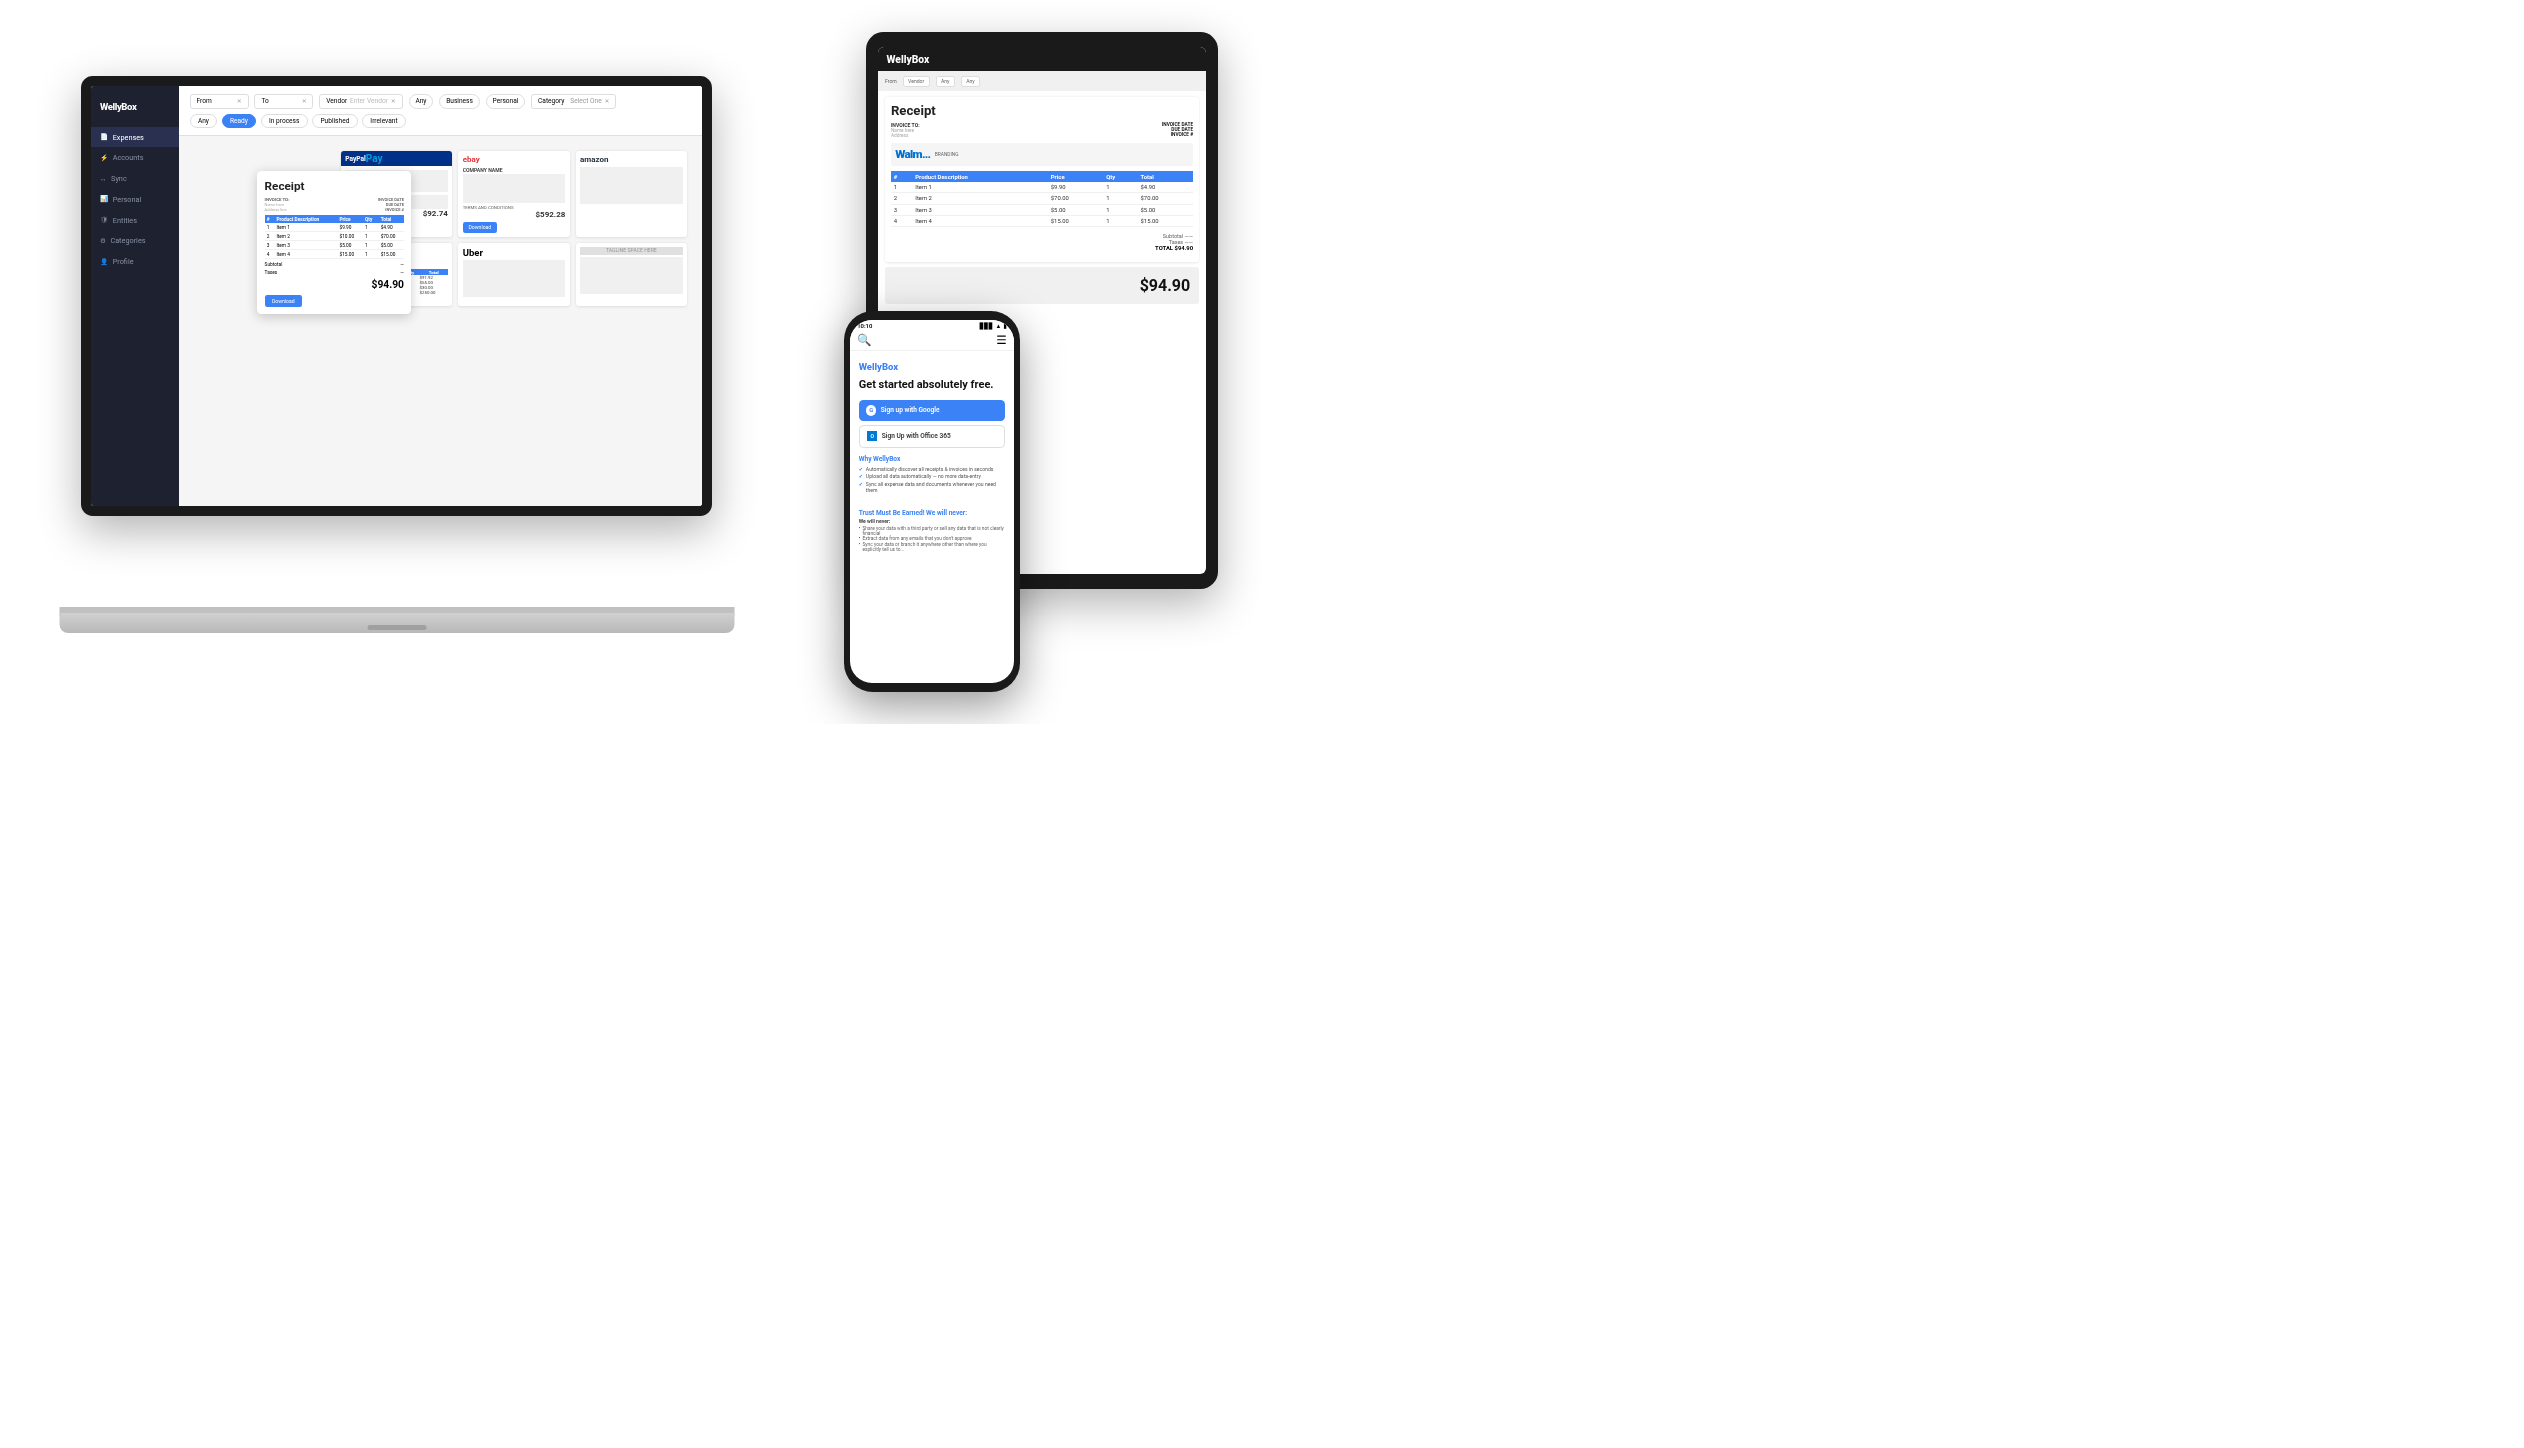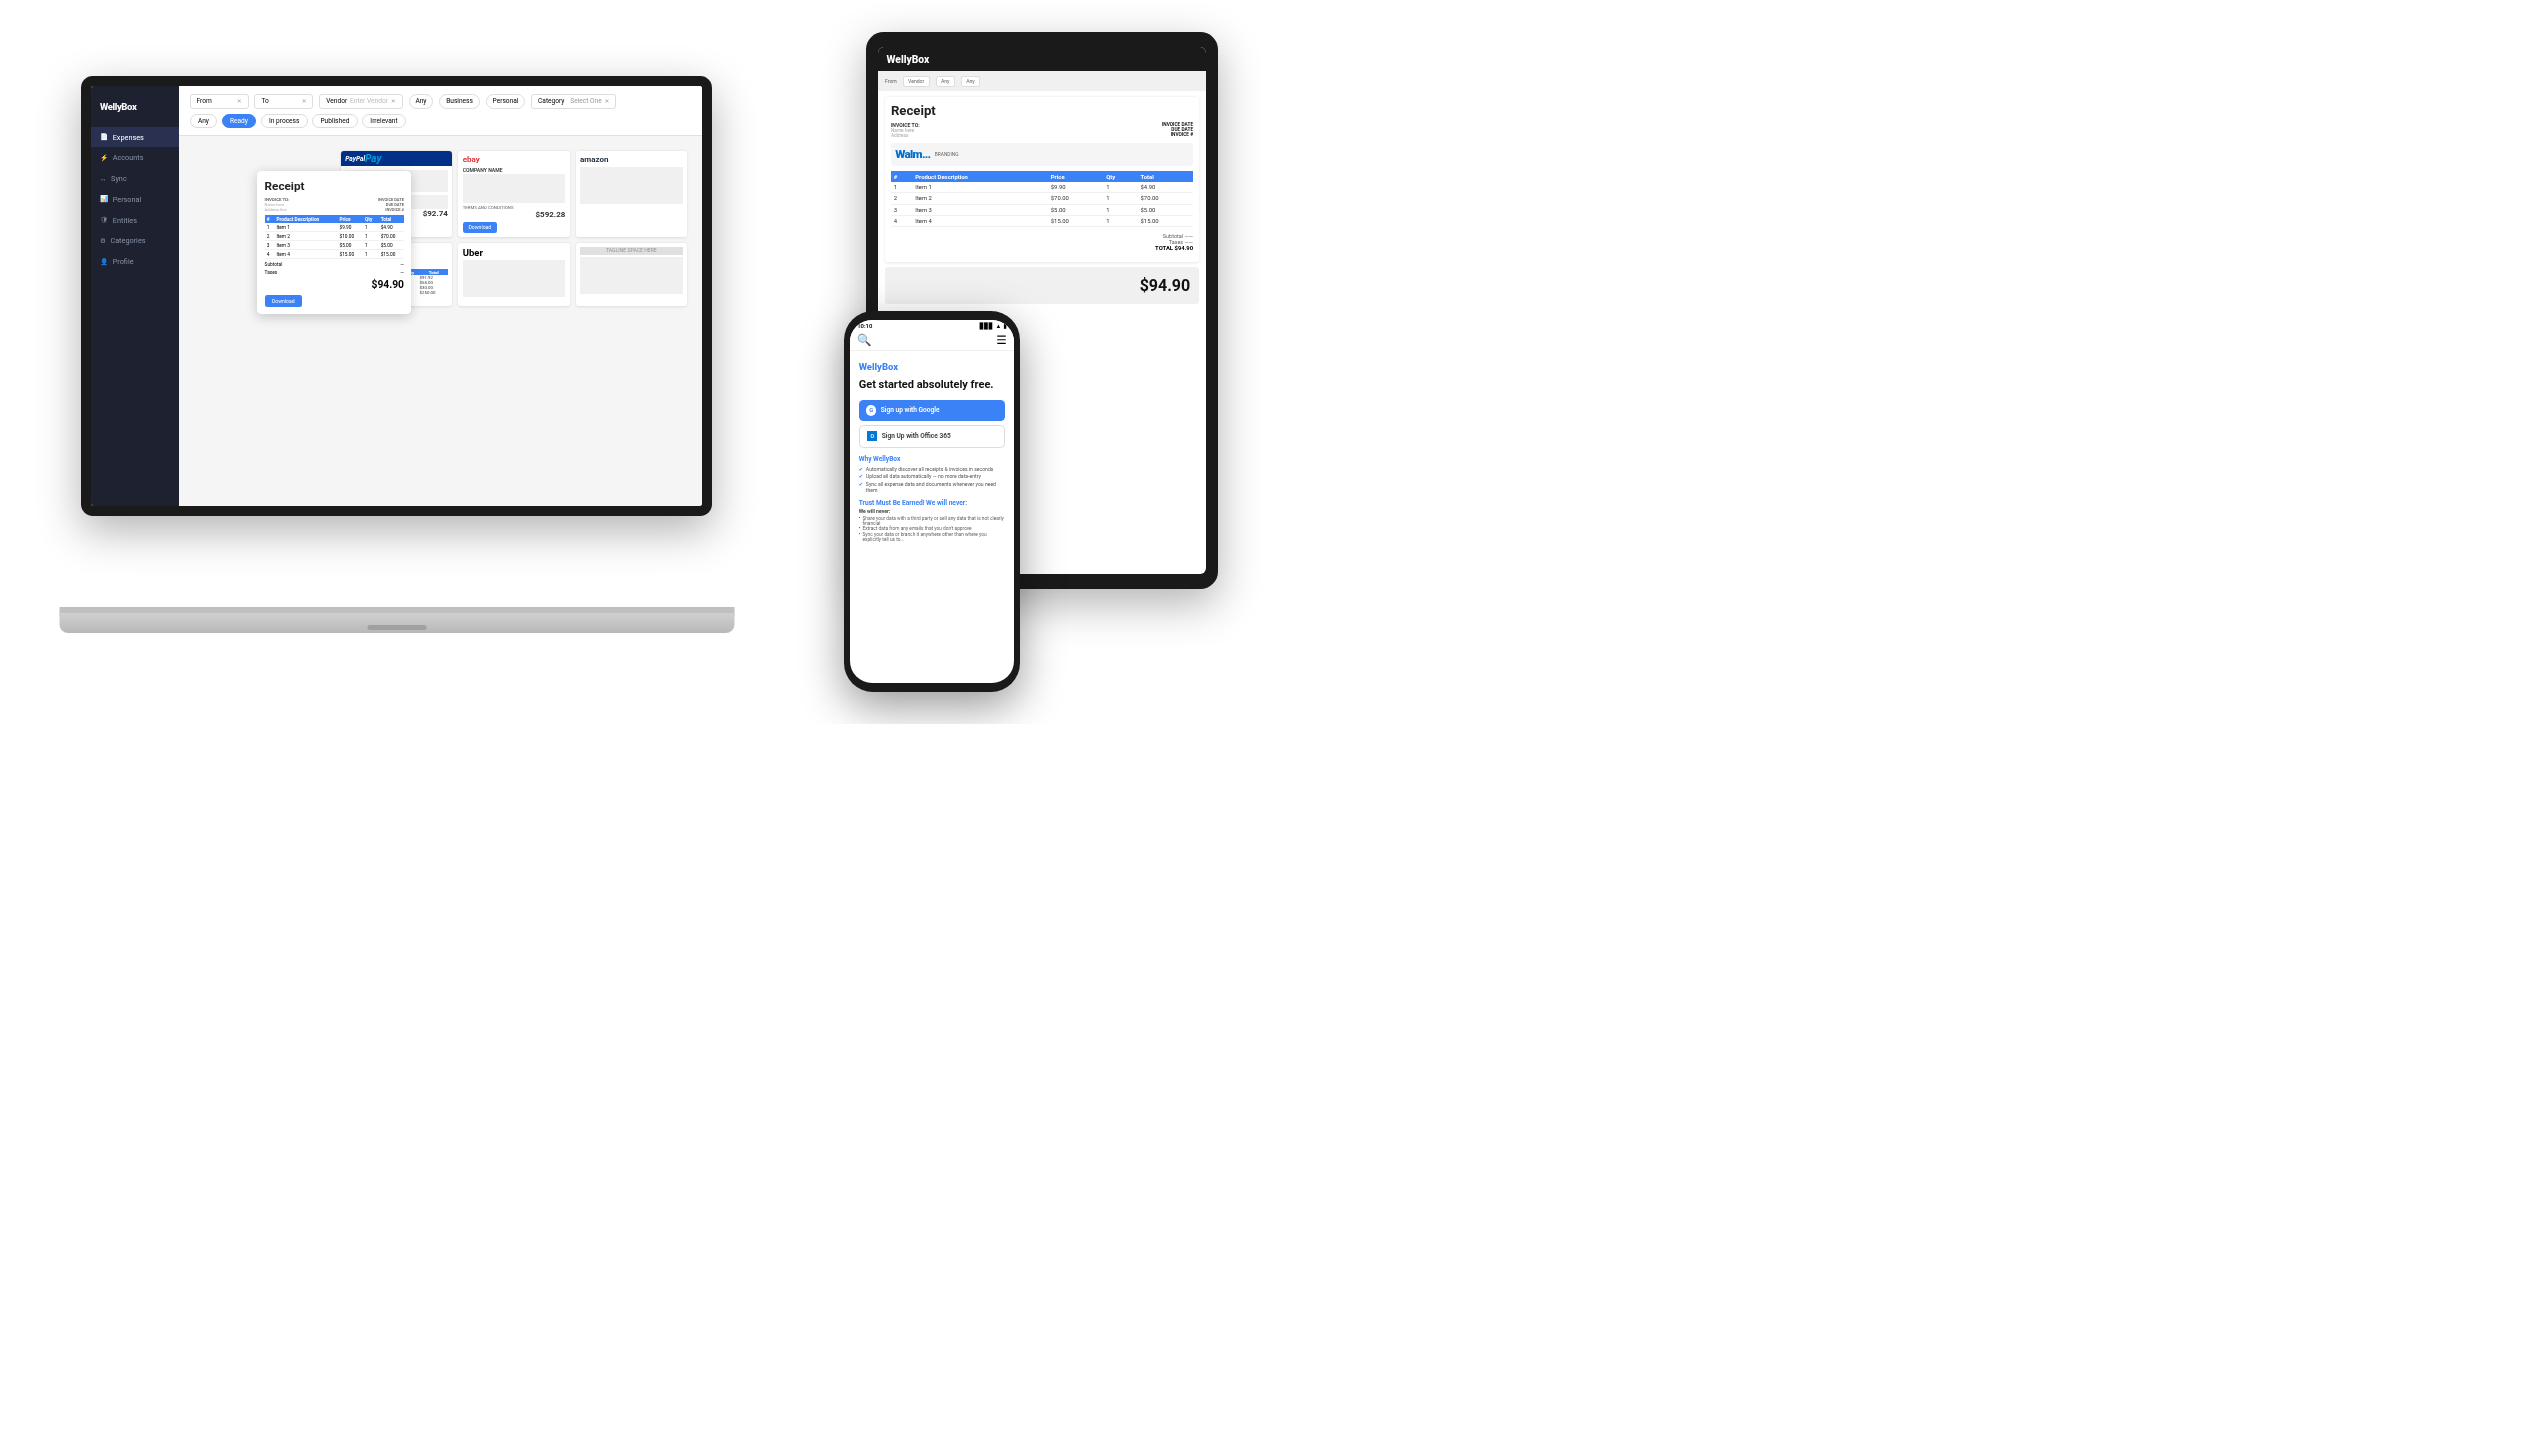--- a/index.html
+++ b/index.html
@@ -398,21 +398,21 @@
       display: flex;
       align-items: flex-start;
       gap: 2.9px;
       margin-bottom: 1.5px;
     }
     .check { color: #3b82f6; font-size: 5.1px; }
     .trust-title {
       font-size: 6.6px;
       font-weight: 700;
       color: #3b82f6;
-      margin-top: 6px;
+      margin-top: 16px;
       margin-bottom: 1.5px;
     }
     .trust-sub {
       font-size: 5.1px;
       color: #333;
       font-weight: 600;
       margin-bottom: 1.5px;
     }
     .trust-item {
       font-size: 4.8px;
@@ -585,21 +585,21 @@
                 <span>Taxes</span>
                   <span>—</span>
               </div>
               <div class="feat-amount">$94.90</div>
               <div class="feat-download">Download</div>
             </div>
 
             <div class="receipt-grid" style="margin-left:147px;">
 
               <div class="receipt-card">
-                <div style="background:#003087;height:15px;display:flex;align-items:center;padding:0 4.4px;font-style:italic;">
+                <div style="background:#003087;height:15px;display:flex;align-items:center;padding:0 4.4px;">
                   <span style="color:#fff;font-size:6.6px;font-weight:700;">PayPal</span>
                   <span style="color:#009cde;font-size:10px;font-weight:700;">Pay</span>
                 </div>
                 <div class="receipt-content">
                   <div class="receipt-body">
                     <div style="height:22px;background:#f0f0f0;margin-bottom:2.2px;"></div>
                     <div style="height:14.7px;background:#f0f0f0;"></div>
                   </div>
                   <div class="receipt-amount-large">$92.74</div>
                 </div>

